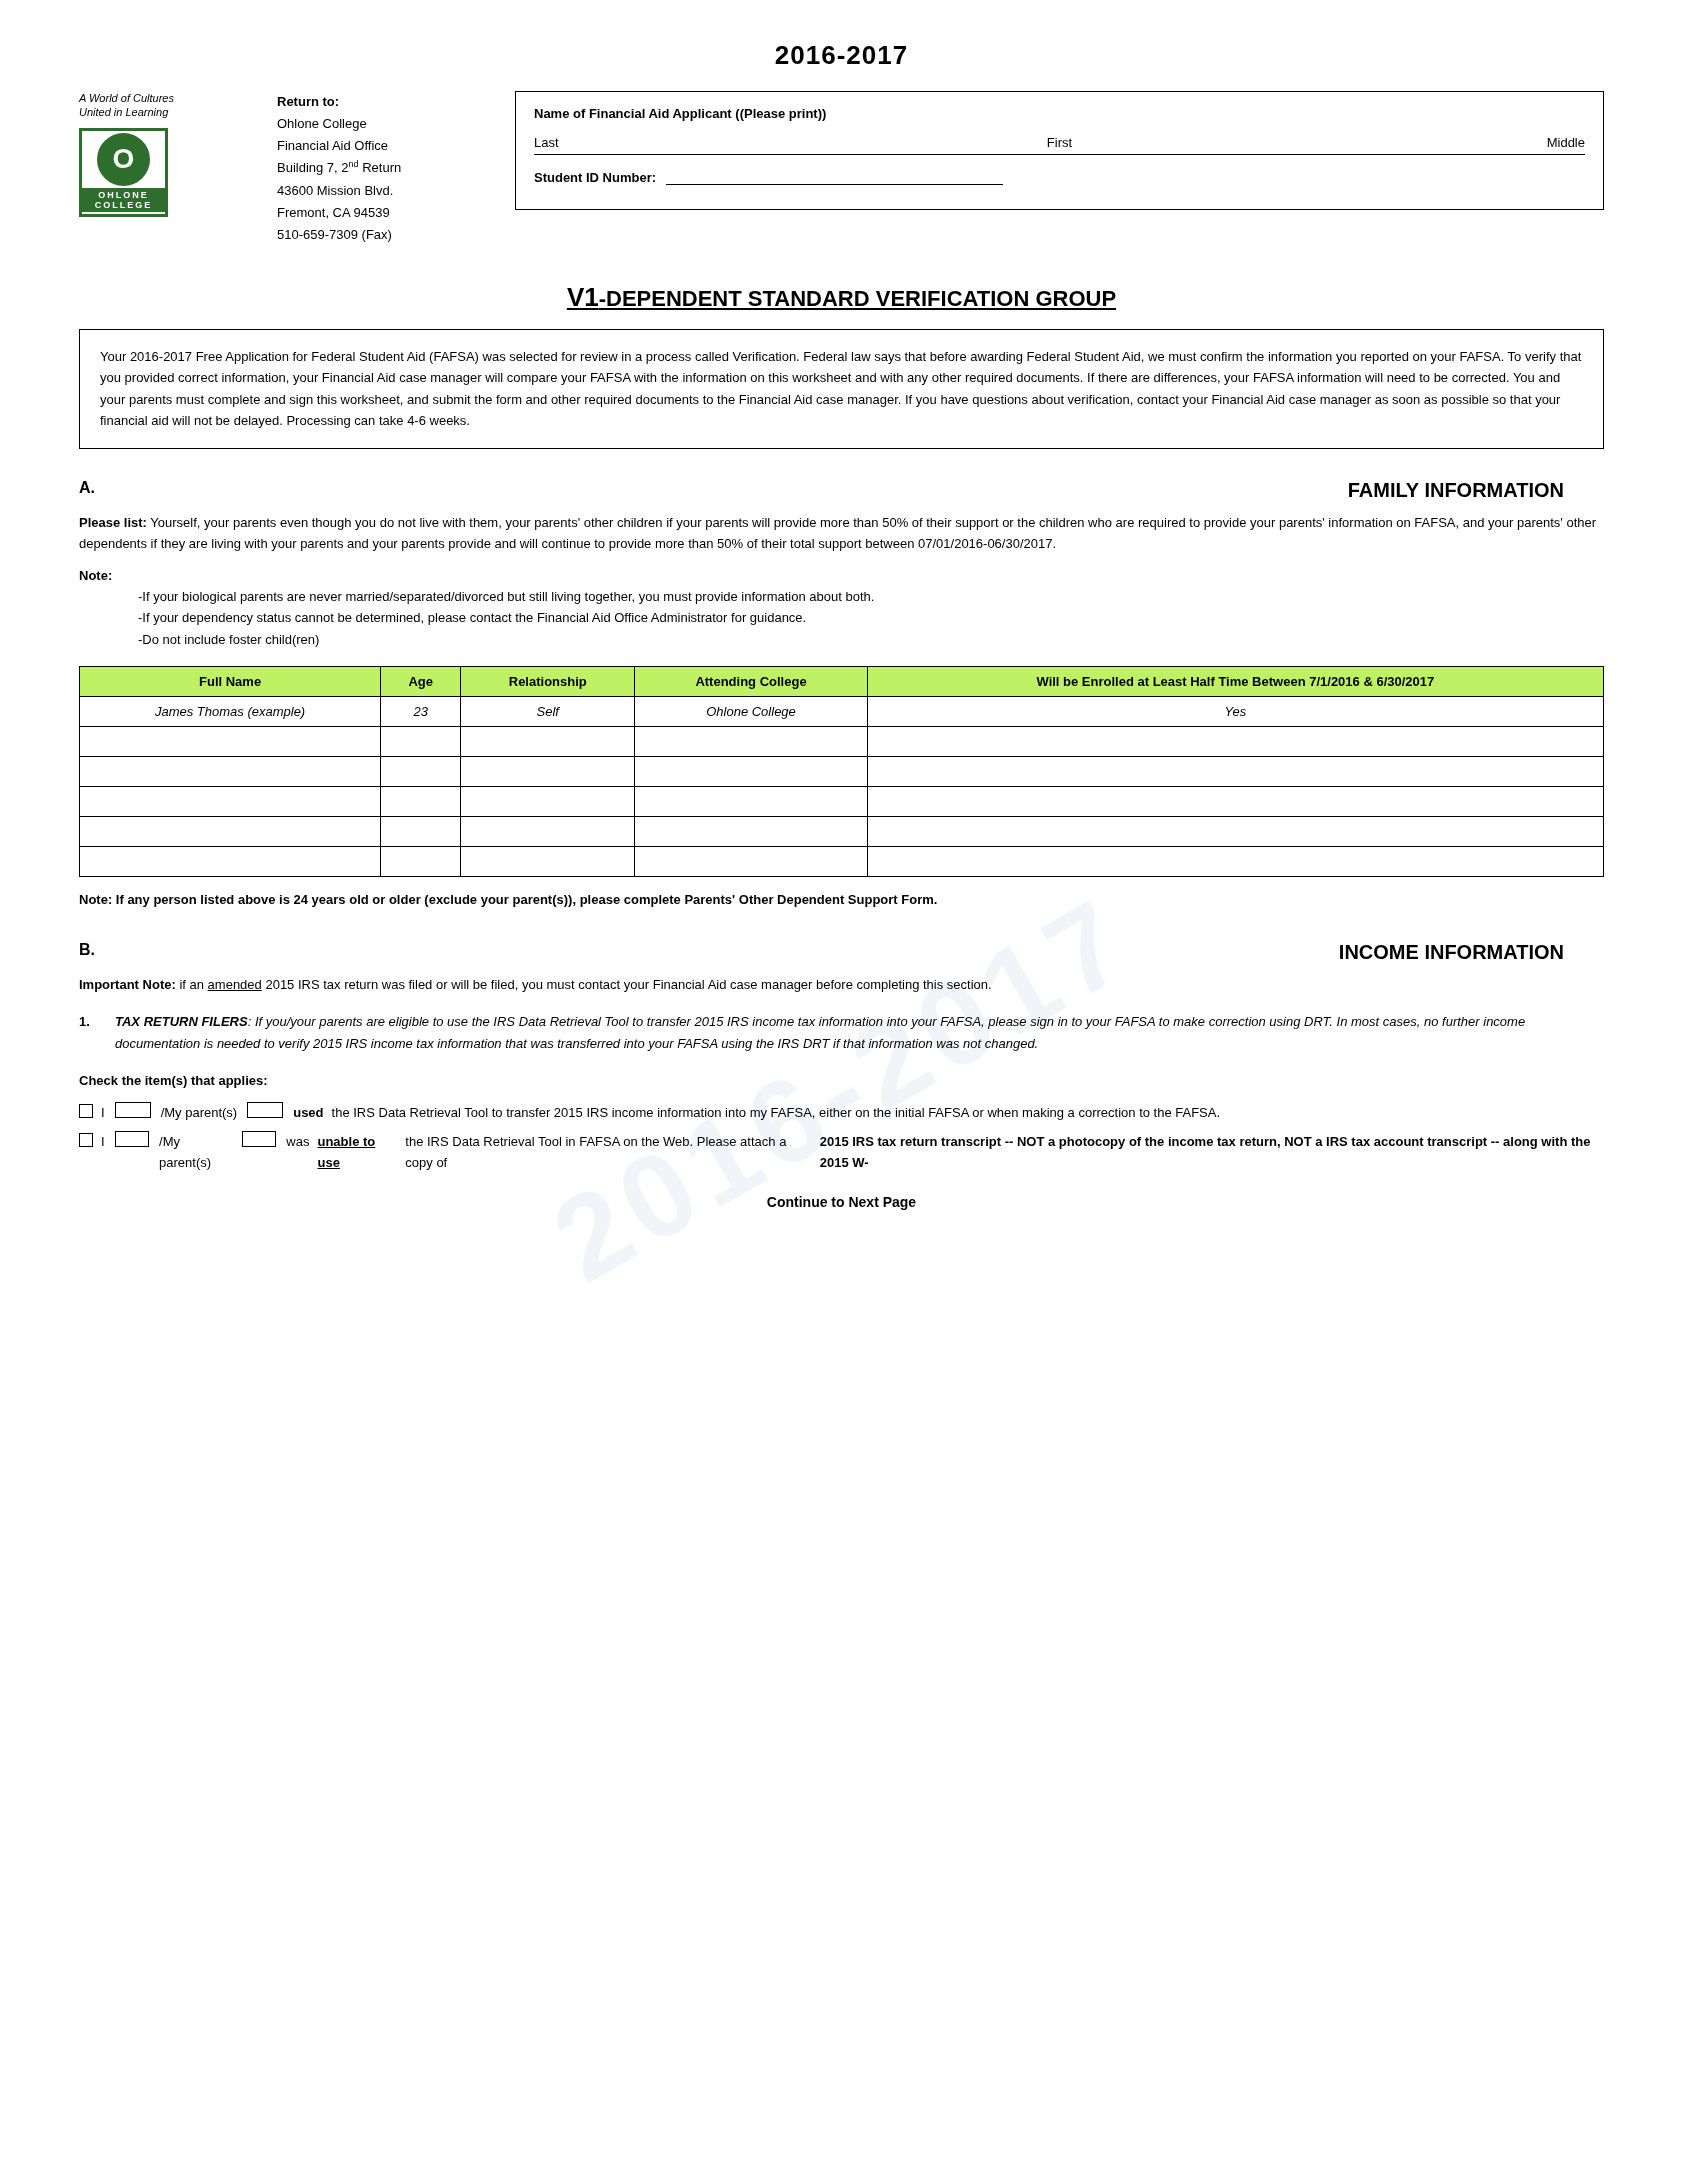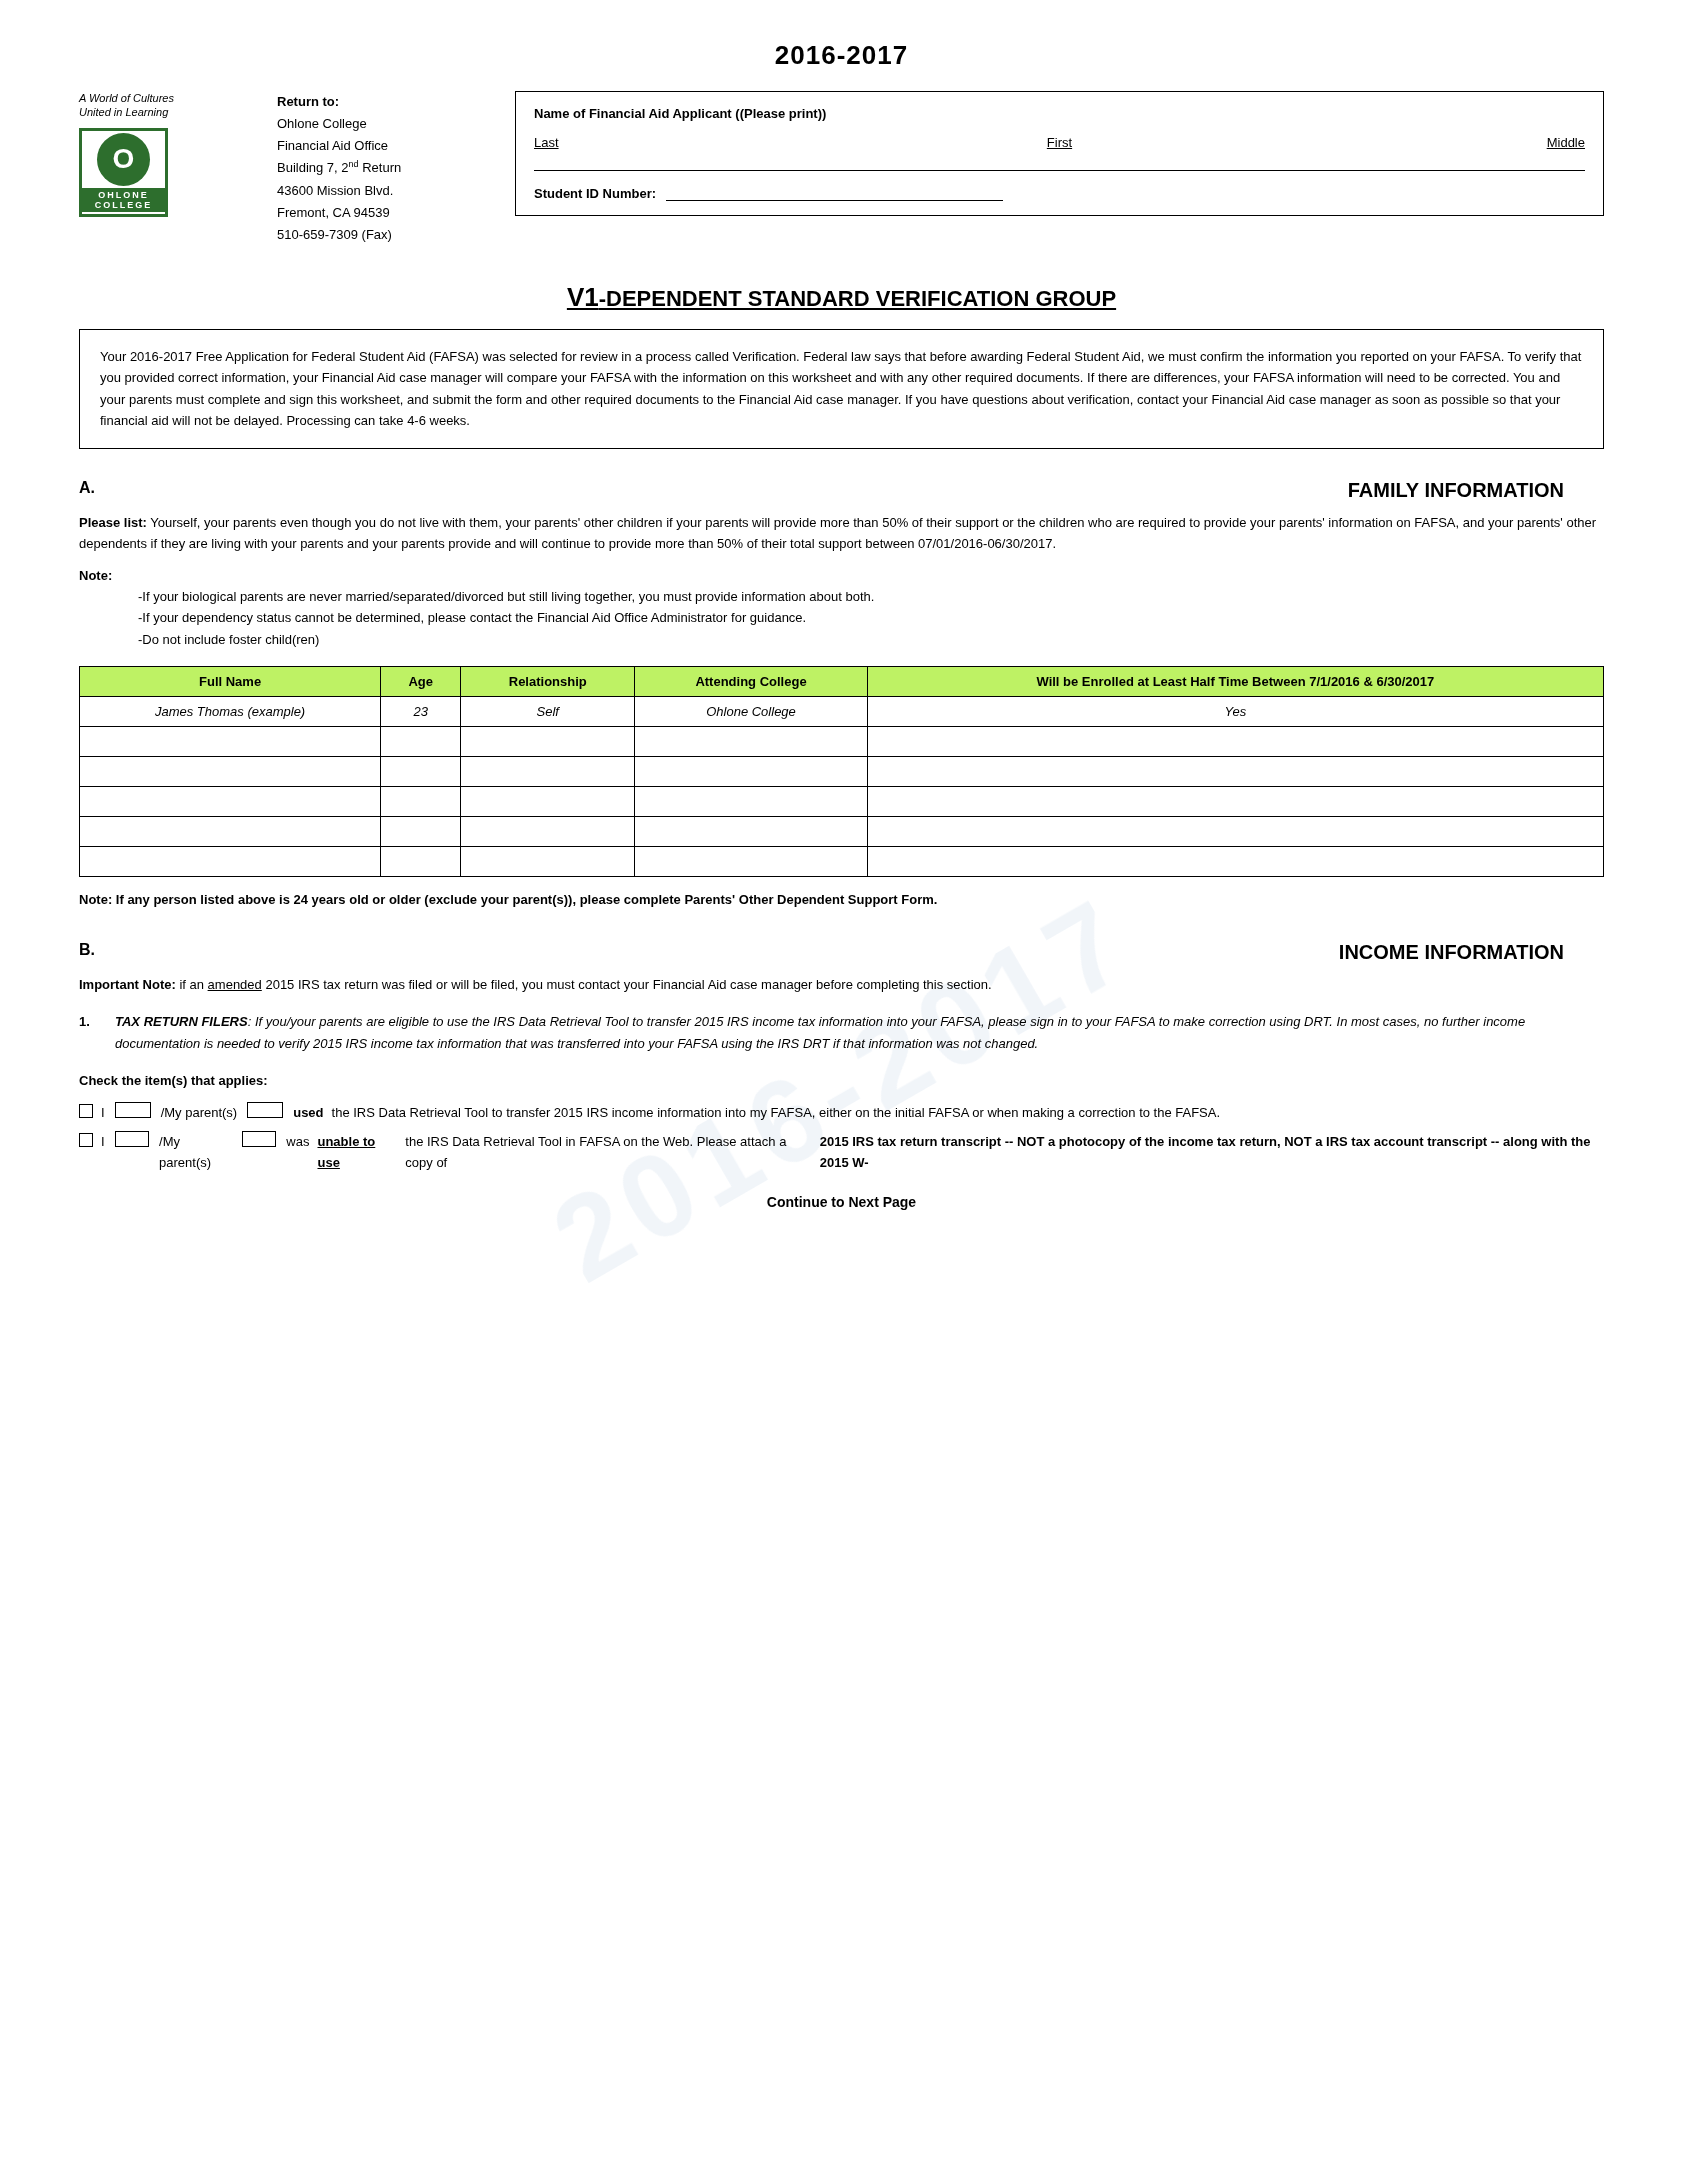--- a/index.html
+++ b/index.html
@@ -91,23 +91,22 @@
       font-size: 13px;
       margin-bottom: 14px;
     }
     .name-box-title span {
       font-weight: bold;
     }
     .name-fields {
       display: flex;
       gap: 7px;
       border-bottom: 1.5px solid #000;
-      padding-bottom: 20px;
+      padding-bottom: 4px;
       margin-bottom: 14px;
-      text-decoration: underline;
     }
     .name-field {
       flex: 1;
       font-size: 13px;
       padding-right: 20px;
     }
     .name-field:last-child { text-align: right; padding-right: 0; }
     .student-id-row {
       font-size: 13px;
     }

